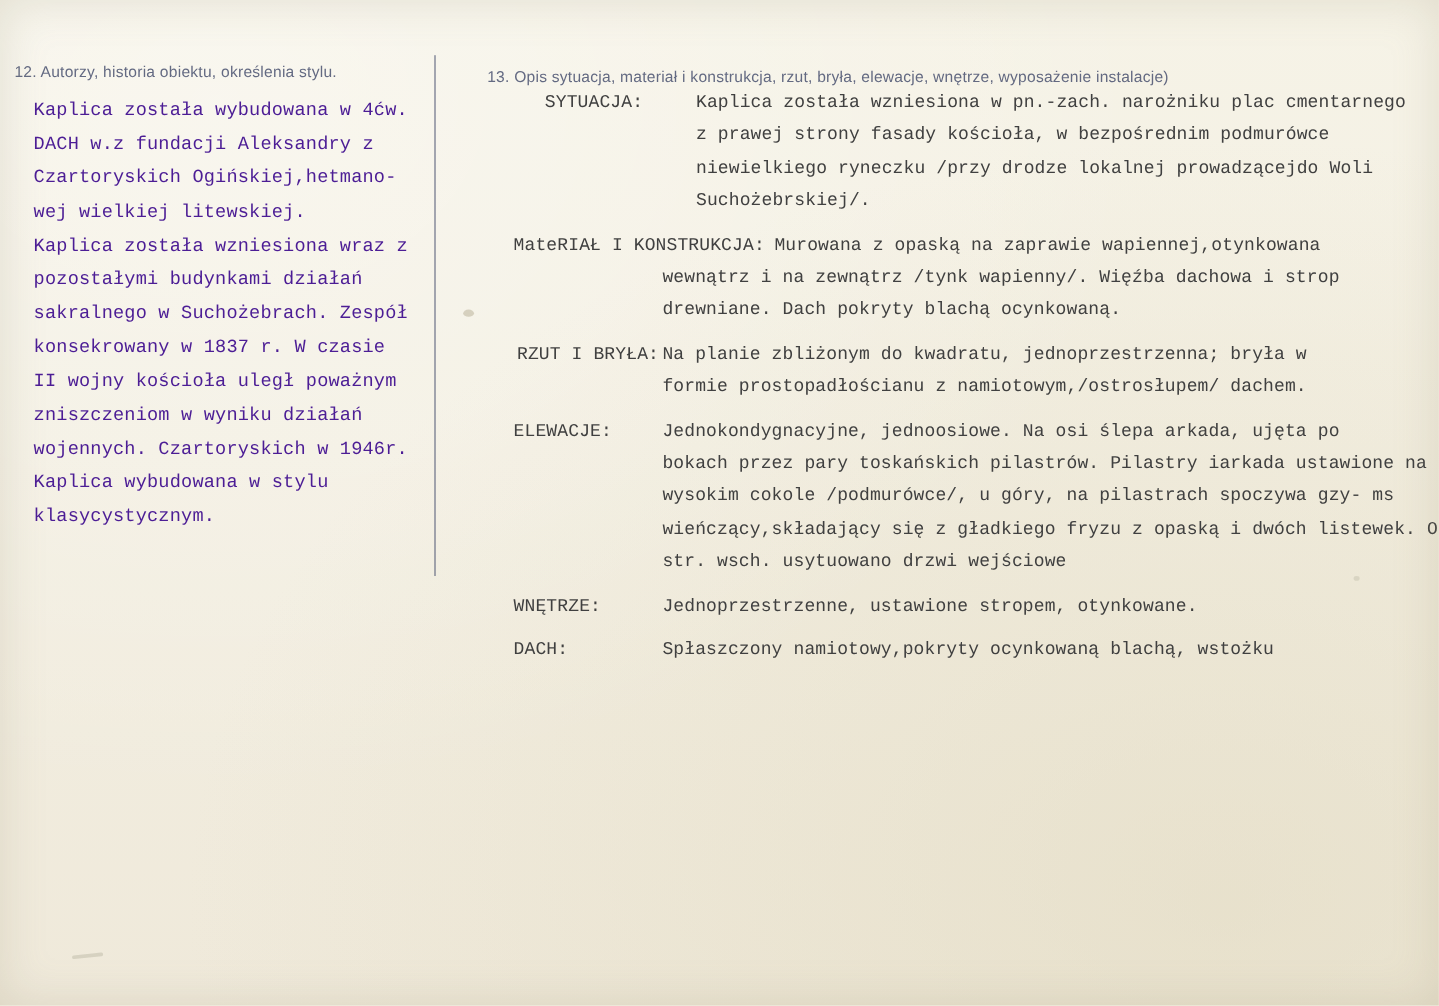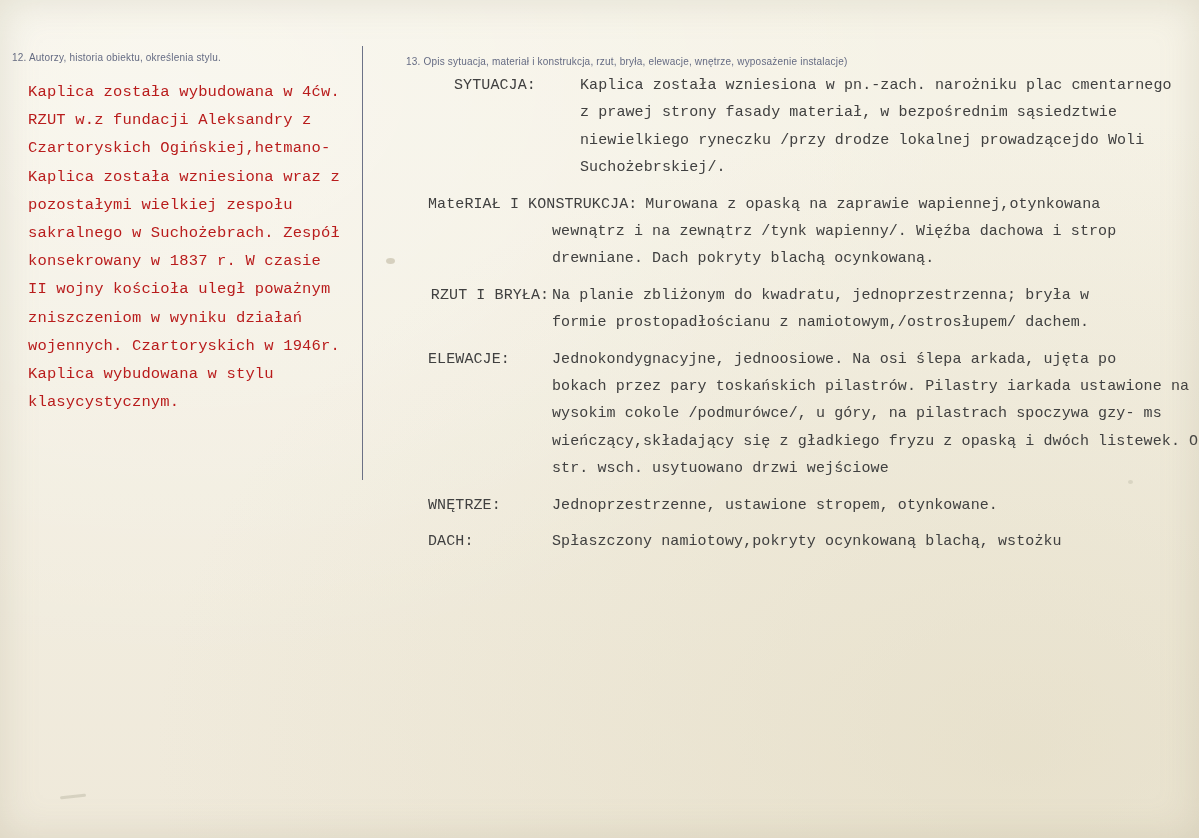--- a/index.html
+++ b/index.html
@@ -38,39 +38,39 @@
     width: 1px;
     height: 434px;
     background: #3d4666;
     opacity: 0.75;
   }
 
   
   .form-caption {
     position: absolute;
     font-family: "Liberation Sans", sans-serif;
-    font-size: 10px;
+    font-size: 13px;
     letter-spacing: 0.2px;
     color: #4a5270;
     opacity: 0.85;
     white-space: nowrap;
   }
   #caption-left { left: 12px; top: 52px; }
   #caption-right { left: 406px; top: 56px; }
 
   
   .left-col {
     position: absolute;
     left: 28px;
     top: 78px;
     width: 330px;
     font-size: 15.5px;
     line-height: 28.2px;
     letter-spacing: 0.15px;
-    color: #b91c1c;
+    color: #4c1d95;
   }
   .left-col .ln {
     white-space: pre;
   }
 
   
   .right-col {
     position: absolute;
     left: 398px;
     top: 72px;
@@ -122,42 +122,43 @@
   <div class="paper-tint"></div>
 
   <div class="form-caption" id="caption-left">12. Autorzy, historia obiektu, określenia stylu.</div>
 
   <div class="form-caption" id="caption-right">13. Opis sytuacja, materiał i konstrukcja, rzut, bryła, elewacje, wnętrze, wyposażenie instalacje)</div>
 
   <div class="divider"></div>
 
   <div class="left-col">
     <div class="ln">Kaplica została wybudowana w 4ćw.</div>
-    <div class="ln">RZUT w.z fundacji Aleksandry z</div>
+    <div class="ln">DACH w.z fundacji Aleksandry z</div>
     <div class="ln">Czartoryskich Ogińskiej,hetmano-</div>
+    <div class="ln">wej wielkiej litewskiej.</div>
     <div class="ln">Kaplica została wzniesiona wraz z</div>
-    <div class="ln">pozostałymi wielkiej zespołu</div>
+    <div class="ln">pozostałymi budynkami działań</div>
     <div class="ln">sakralnego w Suchożebrach. Zespół</div>
     <div class="ln">konsekrowany w 1837 r. W czasie</div>
     <div class="ln">II wojny kościoła uległ poważnym</div>
     <div class="ln">zniszczeniom w wyniku działań</div>
     <div class="ln">wojennych. Czartoryskich w 1946r.</div>
     <div class="ln">Kaplica wybudowana w stylu</div>
     <div class="ln">klasycystycznym.</div>
   </div>
 
   <div class="right-col">
 
     <div class="entry">
       <div class="row">
         <span class="lbl" style="padding-left:28px;width:126px;">SYTUACJA:</span>
         <span class="txt">Kaplica została wzniesiona w pn.-zach. narożniku plac cmentarnego</span>
       </div>
       <div class="indent-block" style="padding-left:154px;">
-        <span class="ln">z prawej strony fasady materiał, w bezpośrednim sąsiedztwie</span>
+        <span class="ln">z prawej strony fasady kościoła, w bezpośrednim podmurówce</span>
         <span class="ln">niewielkiego ryneczku /przy drodze lokalnej prowadzącejdo Woli</span>
         <span class="ln">Suchożebrskiej/.</span>
       </div>
     </div>
 
     <div class="entry">
       <div class="row">
         <span class="lbl" style="padding-left:2px;">MateRIAŁ I KONSTRUKCJA:</span>
         <span class="txt" style="padding-left:8px;">Murowana z opaską na zaprawie wapiennej,otynkowana</span>
       </div>

